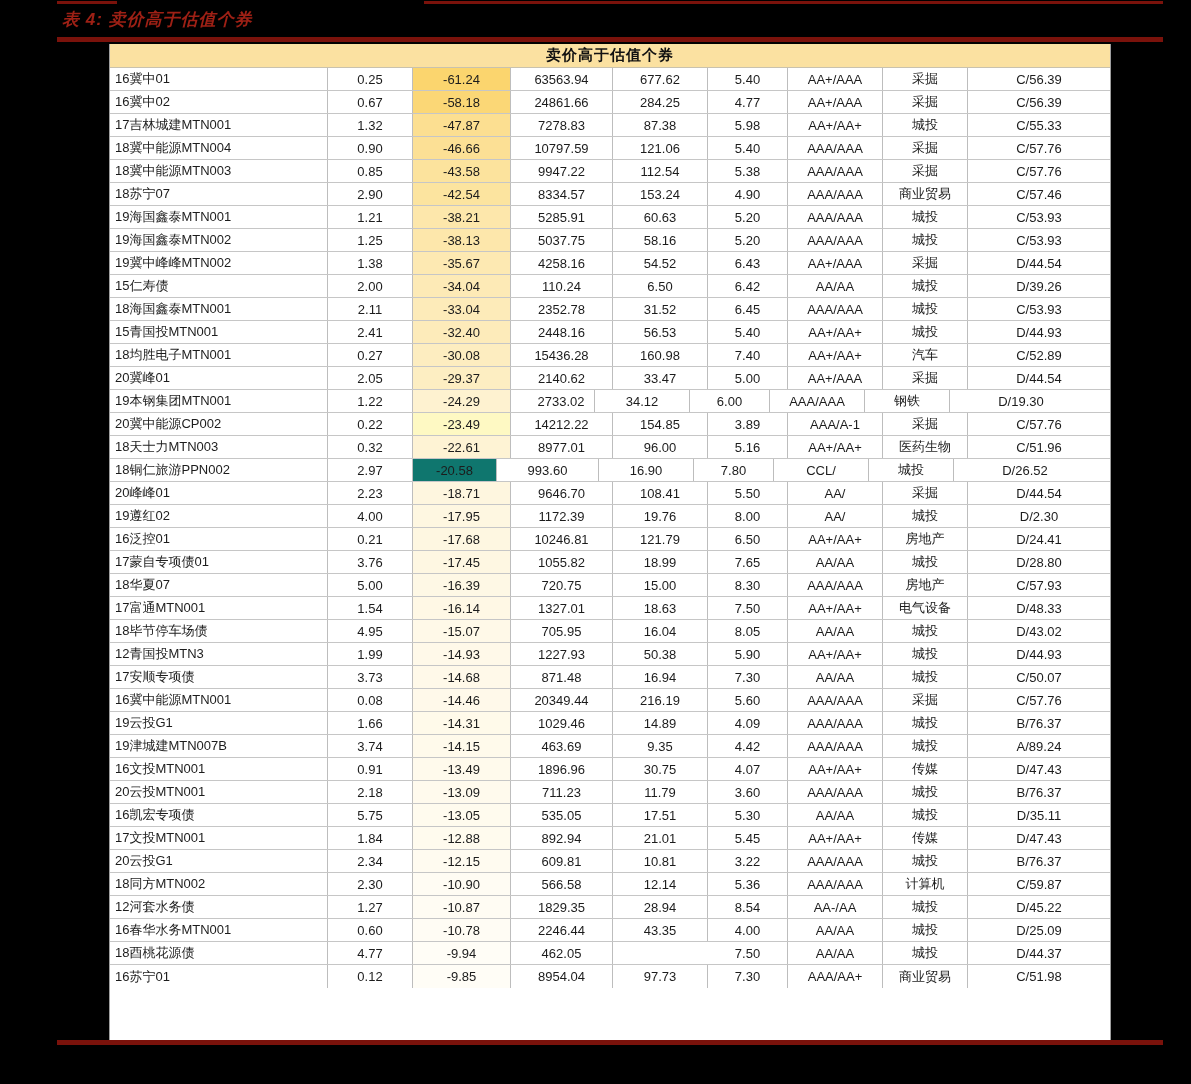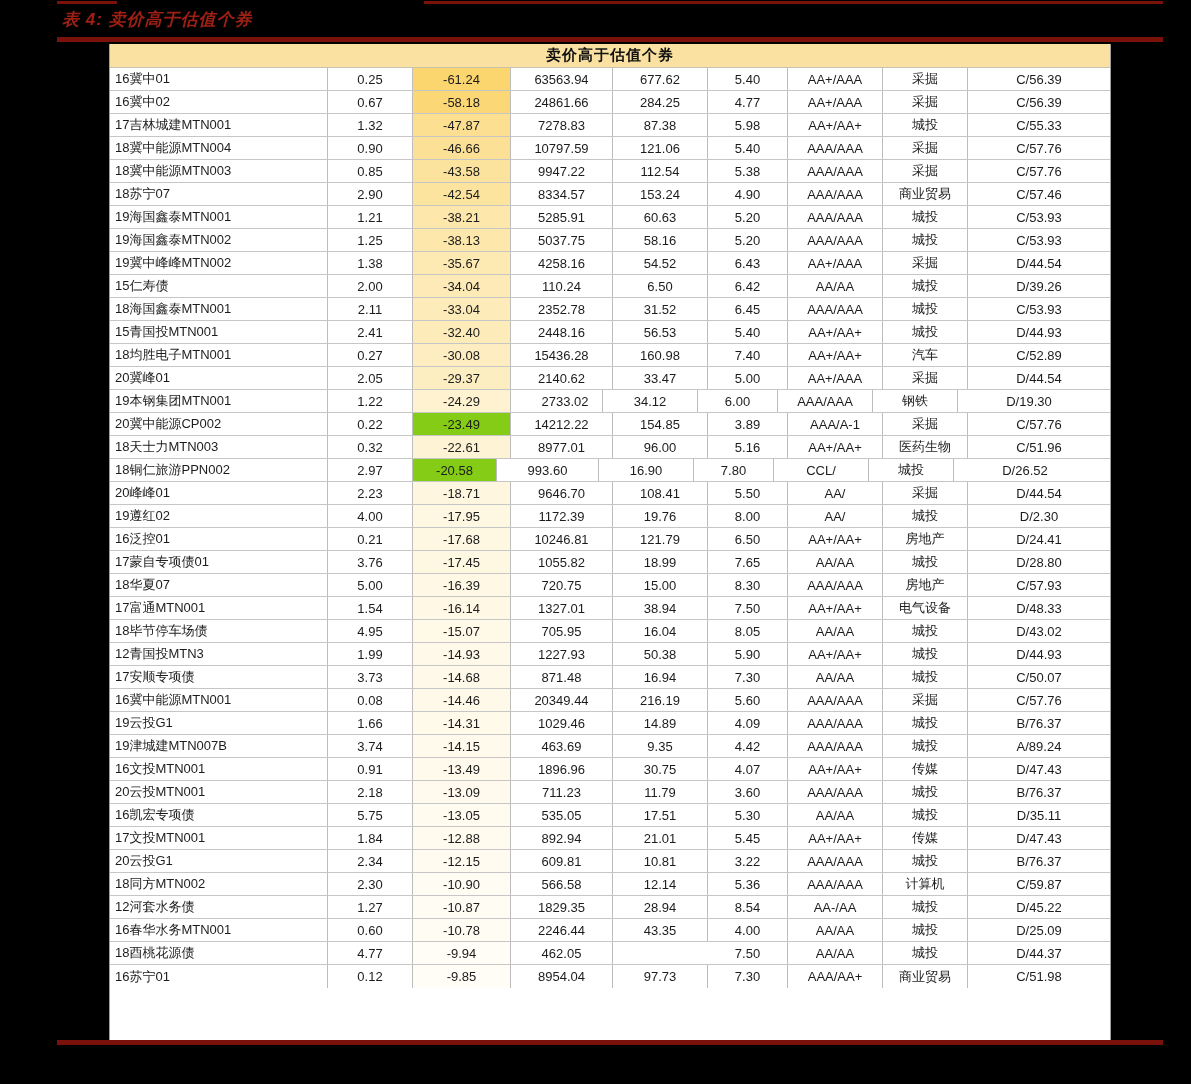--- a/index.html
+++ b/index.html
@@ -214,31 +214,31 @@
         <div class="cell" style="width: 95px;">33.47</div>
         <div class="cell" style="width: 80px;">5.00</div>
         <div class="cell" style="width: 95px;">AA+/AAA</div>
         <div class="cell" style="width: 85px;">采掘</div>
         <div class="cell" style="width: 142px;">D/44.54</div>
       </div>
       <div class="row">
         <div class="cell name" style="width: 218px;">19本钢集团MTN001</div>
         <div class="cell" style="width: 85px;">1.22</div>
         <div class="cell" style="width: 98px; background: rgb(254, 242, 208);">-24.29</div>
-        <div class="cell" style="width: 92px; padding-left: 17px;">2733.02</div>
+        <div class="cell" style="width: 84px; padding-left: 17px;">2733.02</div>
         <div class="cell" style="width: 95px;">34.12</div>
         <div class="cell" style="width: 80px;">6.00</div>
         <div class="cell" style="width: 95px;">AAA/AAA</div>
         <div class="cell" style="width: 85px;">钢铁</div>
         <div class="cell" style="width: 142px;">D/19.30</div>
       </div>
       <div class="row">
         <div class="cell name" style="width: 218px;">20冀中能源CP002</div>
         <div class="cell" style="width: 85px;">0.22</div>
-        <div class="cell" style="width: 98px; background: #84cc16;">-23.49</div>
+        <div class="cell" style="width: 98px; background: #fef9c3;">-23.49</div>
         <div class="cell" style="width: 102px;">14212.22</div>
         <div class="cell" style="width: 95px; text-align: center;">154.85</div>
         <div class="cell" style="width: 80px;">3.89</div>
         <div class="cell" style="width: 95px;">AAA/A-1</div>
         <div class="cell" style="width: 85px;">采掘</div>
         <div class="cell" style="width: 142px;">C/57.76</div>
       </div>
       <div class="row">
         <div class="cell name" style="width: 218px;">18天士力MTN003</div>
         <div class="cell" style="width: 85px;">0.32</div>
@@ -246,21 +246,21 @@
         <div class="cell" style="width: 102px;">8977.01</div>
         <div class="cell" style="width: 95px;">96.00</div>
         <div class="cell" style="width: 80px;">5.16</div>
         <div class="cell" style="width: 95px;">AA+/AA+</div>
         <div class="cell" style="width: 85px;">医药生物</div>
         <div class="cell" style="width: 142px;">C/51.96</div>
       </div>
       <div class="row">
         <div class="cell name" style="width: 218px;">18铜仁旅游PPN002</div>
         <div class="cell" style="width: 85px;">2.97</div>
-        <div class="cell" style="width: 84px; background: #84cc16;">-20.58</div>
+        <div class="cell" style="width: 84px; background: #0f766e;">-20.58</div>
         <div class="cell" style="width: 102px;">993.60</div>
         <div class="cell" style="width: 95px;">16.90</div>
         <div class="cell" style="width: 80px;">7.80</div>
         <div class="cell" style="width: 95px;">CCL/</div>
         <div class="cell" style="width: 85px;">城投</div>
         <div class="cell" style="width: 142px;">D/26.52</div>
       </div>
       <div class="row">
         <div class="cell name" style="width: 218px; text-align: center;">20峰峰01</div>
         <div class="cell" style="width: 85px;">2.23</div>
@@ -314,21 +314,21 @@
         <div class="cell" style="width: 80px;">8.30</div>
         <div class="cell" style="width: 95px;">AAA/AAA</div>
         <div class="cell" style="width: 85px;">房地产</div>
         <div class="cell" style="width: 142px;">C/57.93</div>
       </div>
       <div class="row">
         <div class="cell name" style="width: 218px;">17富通MTN001</div>
         <div class="cell" style="width: 85px;">1.54</div>
         <div class="cell" style="width: 98px; background: rgb(255, 248, 229);">-16.14</div>
         <div class="cell" style="width: 102px;">1327.01</div>
-        <div class="cell" style="width: 95px;">38.94</div>
+        <div class="cell" style="width: 95px;">18.63</div>
         <div class="cell" style="width: 80px;">7.50</div>
         <div class="cell" style="width: 95px;">AA+/AA+</div>
         <div class="cell" style="width: 85px;">电气设备</div>
         <div class="cell" style="width: 142px;">D/48.33</div>
       </div>
       <div class="row">
         <div class="cell name" style="width: 218px;">18毕节停车场债</div>
         <div class="cell" style="width: 85px;">4.95</div>
         <div class="cell" style="width: 98px; background: rgb(255, 249, 232);">-15.07</div>
         <div class="cell" style="width: 102px;">705.95</div>

